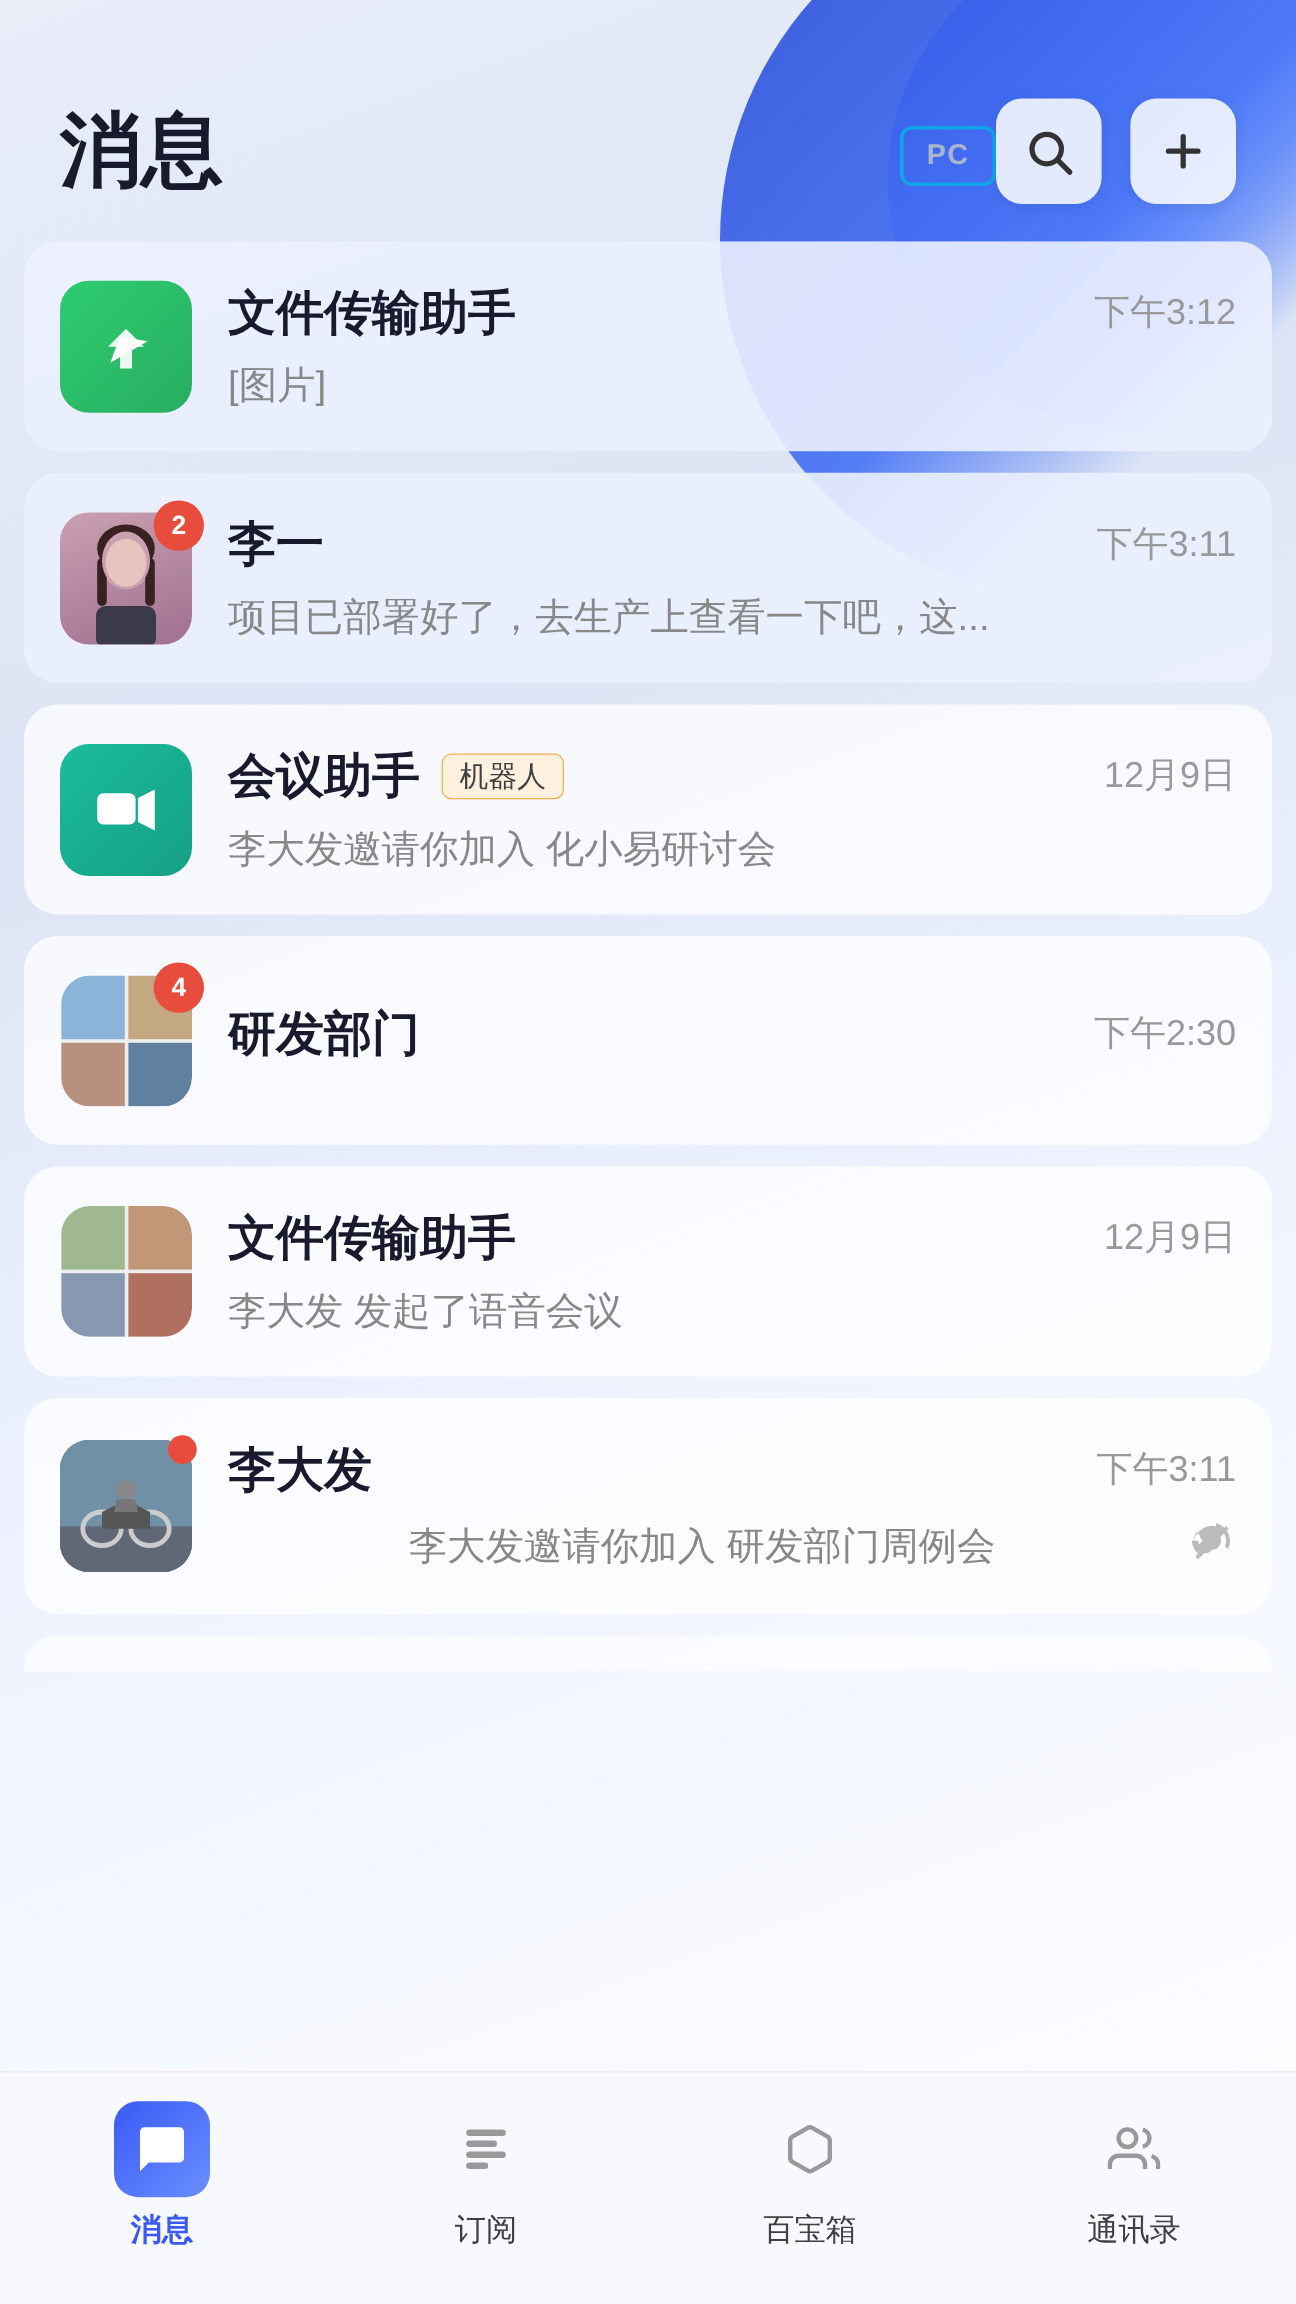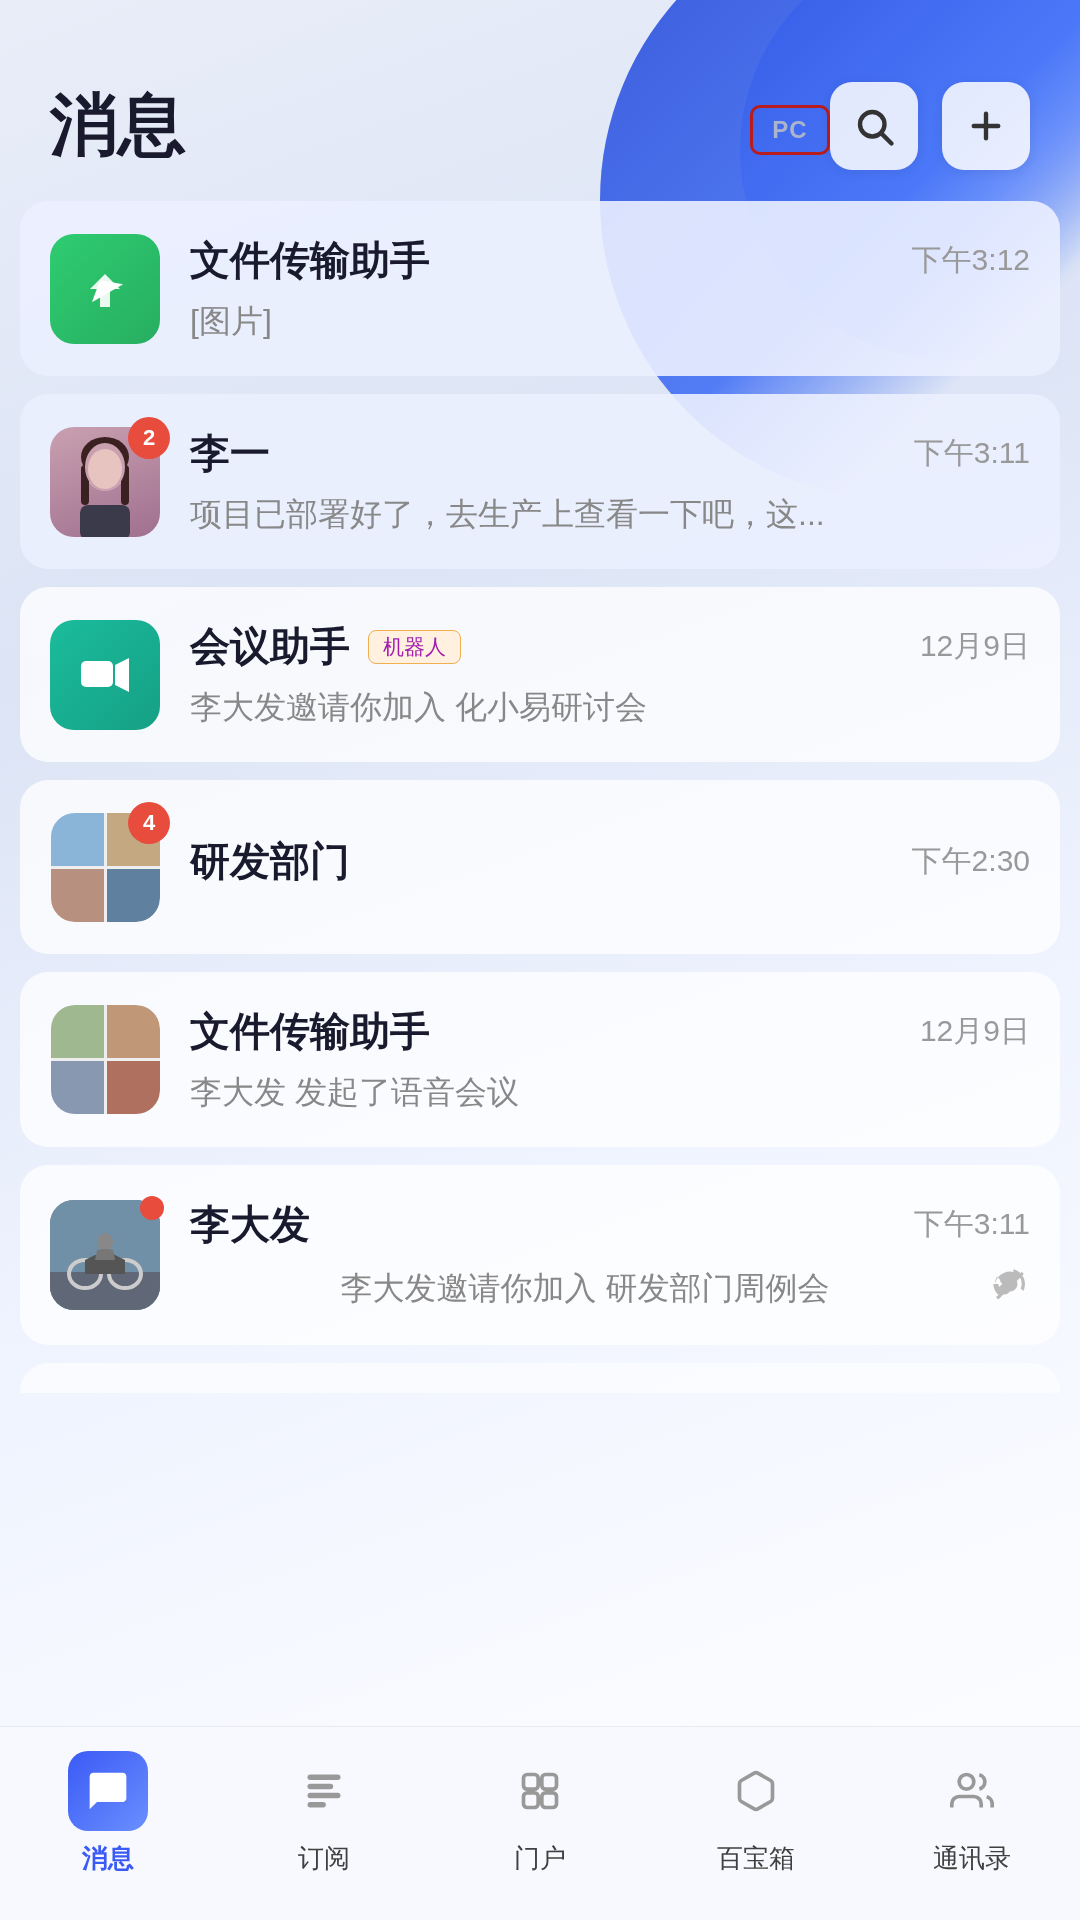--- a/index.html
+++ b/index.html
@@ -60,21 +60,21 @@
       color: #1a1a2e;
       flex: 1;
     }
 
     .header-pc-badge {
       display: flex;
       align-items: center;
       justify-content: center;
       width: 80px;
       height: 50px;
-      border: 3px solid #b91c1c;
+      border: 3px solid #0ea5e9;
       border-radius: 10px;
       margin-left: 18px;
       color: #aab4cc;
       font-size: 24px;
       font-weight: 600;
       letter-spacing: 1px;
       margin-top: 8px;
     }
 
     .header-icons {
@@ -242,24 +242,24 @@
       border: 1.5px solid #f0b050;
       border-radius: 8px;
       font-size: 26px;
       padding: 2px 12px;
       white-space: nowrap;
       font-weight: 600;
     }
 
     .robot-badge {
       background: #fff0e0;
-      color: #a21caf;
+      color: #404040;
       border: 1.5px solid #f0b050;
       border-radius: 8px;
-      font-size: 21px;
+      font-size: 24px;
       padding: 2px 14px;
       white-space: nowrap;
       font-weight: 500;
     }
 
     .mute-icon {
       margin-left: auto;
       color: #bbb;
       font-size: 36px;
     }
@@ -532,31 +532,20 @@
         <svg width="44" height="44" viewBox="0 0 24 24" fill="#999">
           <rect x="3" y="3" width="18" height="3" rx="1.5"></rect>
           <rect x="3" y="8" width="14" height="3" rx="1.5"></rect>
           <rect x="3" y="13" width="18" height="3" rx="1.5"></rect>
           <rect x="3" y="18" width="10" height="3" rx="1.5"></rect>
         </svg>
       </div>
       <span class="nav-label">订阅</span>
     </div>
 
-    <div class="nav-item">
-      <div class="nav-icon-wrap">
-        <svg width="44" height="44" viewBox="0 0 24 24" fill="none" stroke="#999" stroke-width="2">
-          <rect x="3" y="3" width="8" height="8" rx="2"></rect>
-          <rect x="13" y="3" width="8" height="8" rx="2"></rect>
-          <rect x="3" y="13" width="8" height="8" rx="2"></rect>
-          <rect x="13" y="13" width="8" height="8" rx="2"></rect>
-        </svg>
-      </div>
-      <span class="nav-label">门户</span>
-    </div>
 
     <div class="nav-item">
       <div class="nav-icon-wrap">
         <svg width="44" height="44" viewBox="0 0 24 24" fill="none" stroke="#999" stroke-width="2">
           <path d="M21 16V8a2 2 0 0 0-1-1.73l-7-4a2 2 0 0 0-2 0l-7 4A2 2 0 0 0 3 8v8a2 2 0 0 0 1 1.73l7 4a2 2 0 0 0 2 0l7-4A2 2 0 0 0 21 16z"></path>
         </svg>
       </div>
       <span class="nav-label">百宝箱</span>
     </div>
 

